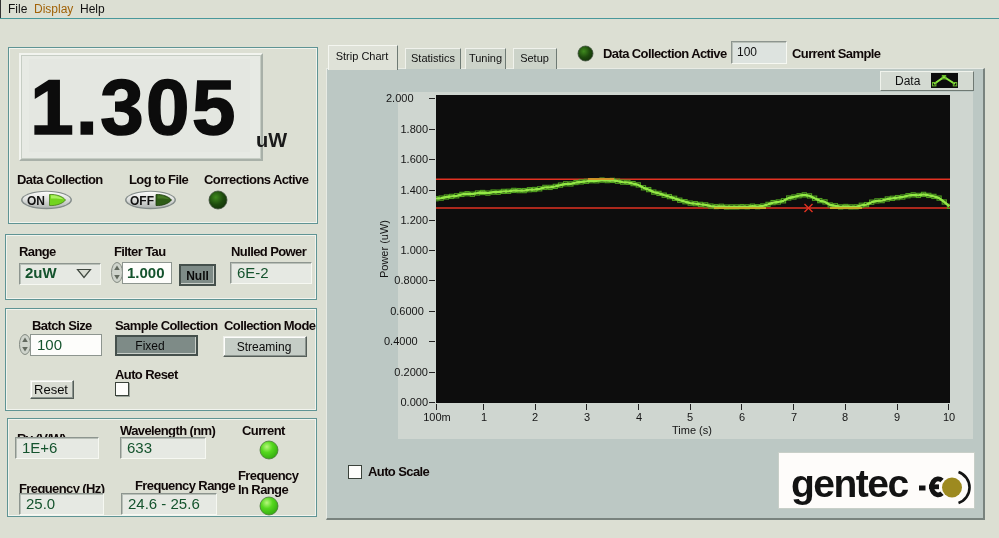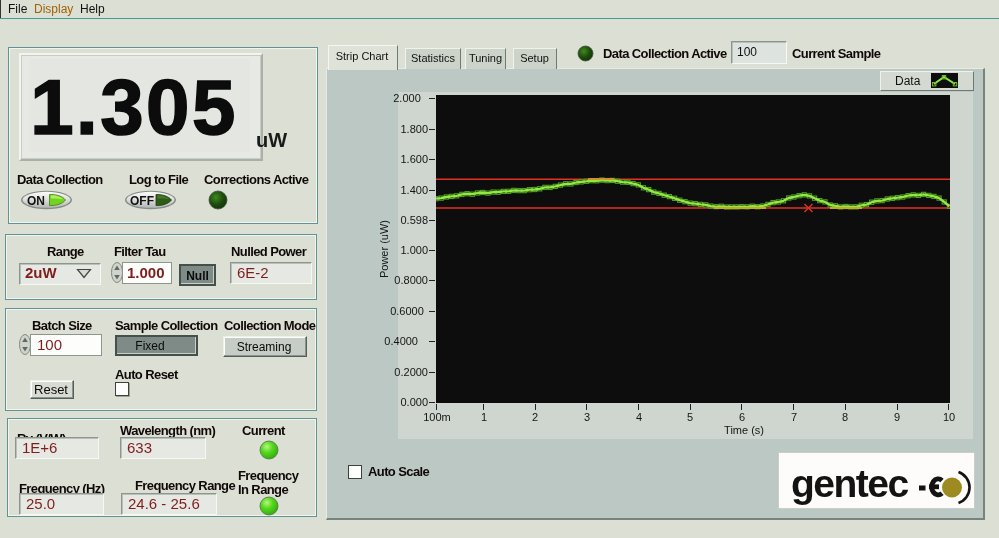--- a/index.html
+++ b/index.html
@@ -3,21 +3,21 @@
 <meta charset="utf-8">
 <style>
 html,body{margin:0;padding:0;}
 body{width:999px;height:538px;position:relative;overflow:hidden;
   font-family:"Liberation Sans",sans-serif;background:#dcdfd3;}
 .abs{position:absolute;}
 .lbl{position:absolute;font-weight:bold;font-size:13px;letter-spacing:-0.6px;color:#100808;white-space:nowrap;}
 .panel{position:absolute;border:1px solid #5f9494;box-shadow:1px 1px 0 #f2f4ee inset, -1px -1px 0 #f2f4ee inset;}
 .sunken{background:#e6e9e3;border-top:1px solid #8d958f;border-left:1px solid #8d958f;border-bottom:1px solid #f6f8f2;border-right:1px solid #f6f8f2;box-shadow:1px 1px 0 #b9c0b8 inset;}
 .white{background:#fdfdfb;}
-.val{font-size:15px;color:#7f1d1d;position:absolute;white-space:nowrap;}
+.val{font-size:15px;color:#14532d;position:absolute;white-space:nowrap;}
 .btn3d{position:absolute;border-top:1px solid #eef0ea;border-left:1px solid #eef0ea;border-bottom:1px solid #555e59;border-right:1px solid #555e59;box-shadow:-1px -1px 0 #8b948e inset,1px 1px 0 #fdfdfb inset;}
 .tick{position:absolute;font-size:11px;color:#151515;white-space:nowrap;}
 </style>
 </head>
 <body>
 
 <div class="abs" style="left:0;top:0;width:999px;height:18px;background:#dcdfd3;border-left:1px solid #333;"></div>
 <div class="abs" style="left:0;top:18px;width:999px;height:1px;background:#49989b;"></div>
 <div class="abs" style="left:8px;top:2px;font-size:12px;color:#111;">File</div>
 <div class="abs" style="left:34px;top:2px;font-size:12px;color:#a16207;">Display</div>
@@ -60,21 +60,21 @@
       <radialGradient id="leddark" cx="0.38" cy="0.35" r="0.75">
 <stop offset="0" stop-color="#3f8a1e"></stop>
         <stop offset="0.55" stop-color="#1d4a0d"></stop>
         <stop offset="1" stop-color="#123008"></stop>
 </radialGradient>
     </defs>
 <circle cx="10" cy="10" r="9" fill="url(#leddark)" stroke="#41503f" stroke-width="0.8"></circle>
 </svg>
 
 <div class="panel" style="left:5px;top:234px;width:310px;height:64px;"></div>
-<div class="lbl" style="left:19px;top:244px;margin-left:28px;">Range</div>
+<div class="lbl" style="left:19px;top:244px;">Range</div>
 <div class="lbl" style="left:114px;top:244px;">Filter Tau</div>
 <div class="lbl" style="left:231px;top:244px;">Nulled Power</div>
 
 <div class="sunken abs" style="left:19px;top:263px;width:80px;height:20px;"></div>
 <div class="val" style="left:25px;top:264px;font-weight:bold;">2uW</div>
 <svg class="abs" style="left:76px;top:268px;" width="16" height="11">
     <path d="M1.5 1.5 L14.5 1.5 L8 9.5 Z" fill="#d7dbd1" stroke="#3f473f" stroke-width="1.2"></path>
   </svg>
 
 <svg class="abs" style="left:111px;top:262px;" width="12" height="21" viewBox="0 0 12 21">
@@ -301,39 +301,39 @@
 <div class="abs" style="left:741px;top:404px;width:1px;height:6px;background:#222;"></div>
 <div class="tick" style="left:722px;top:411px;width:40px;text-align:center;">6</div>
 <div class="abs" style="left:793px;top:404px;width:1px;height:6px;background:#222;"></div>
 <div class="tick" style="left:774px;top:411px;width:40px;text-align:center;">7</div>
 <div class="abs" style="left:845px;top:404px;width:1px;height:6px;background:#222;"></div>
 <div class="tick" style="left:825px;top:411px;width:40px;text-align:center;">8</div>
 <div class="abs" style="left:897px;top:404px;width:1px;height:6px;background:#222;"></div>
 <div class="tick" style="left:877px;top:411px;width:40px;text-align:center;">9</div>
 <div class="abs" style="left:948px;top:404px;width:1px;height:6px;background:#222;"></div>
 <div class="tick" style="left:929px;top:411px;width:40px;text-align:center;">10</div>
-<div class="tick" style="left:684px;top:424px;width:80px;text-align:right;">Time (s)</div>
-
-<div class="tick" style="left:386px;top:92px;width:42px;text-align:center;">2.000</div>
+<div class="tick" style="left:652px;top:424px;width:80px;text-align:center;">Time (s)</div>
+
+<div class="tick" style="left:386px;top:92px;width:42px;text-align:left;">2.000</div>
 <div class="abs" style="left:429px;top:98px;width:6px;height:1px;background:#222;"></div>
 <div class="tick" style="left:386px;top:123px;width:42px;text-align:right;">1.800</div>
 <div class="abs" style="left:429px;top:129px;width:6px;height:1px;background:#222;"></div>
 <div class="tick" style="left:386px;top:153px;width:42px;text-align:right;">1.600</div>
 <div class="abs" style="left:429px;top:159px;width:6px;height:1px;background:#222;"></div>
 <div class="tick" style="left:386px;top:184px;width:42px;text-align:right;">1.400</div>
 <div class="abs" style="left:429px;top:190px;width:6px;height:1px;background:#222;"></div>
-<div class="tick" style="left:386px;top:214px;width:42px;text-align:right;">0.598</div>
+<div class="tick" style="left:386px;top:214px;width:42px;text-align:right;">1.200</div>
 <div class="abs" style="left:429px;top:220px;width:6px;height:1px;background:#222;"></div>
 <div class="tick" style="left:386px;top:244px;width:42px;text-align:right;">1.000</div>
 <div class="abs" style="left:429px;top:250px;width:6px;height:1px;background:#222;"></div>
 <div class="tick" style="left:386px;top:274px;width:42px;text-align:right;">0.8000</div>
 <div class="abs" style="left:429px;top:280px;width:6px;height:1px;background:#222;"></div>
 <div class="tick" style="left:386px;top:305px;width:42px;text-align:center;">0.6000</div>
 <div class="abs" style="left:429px;top:311px;width:6px;height:1px;background:#222;"></div>
-<div class="tick" style="left:376px;top:335px;width:42px;text-align:right;">0.4000</div>
+<div class="tick" style="left:384px;top:335px;width:42px;">0.4000</div>
 <div class="abs" style="left:429px;top:341px;width:6px;height:1px;background:#222;"></div>
 <div class="tick" style="left:386px;top:366px;width:42px;text-align:right;">0.2000</div>
 <div class="abs" style="left:429px;top:372px;width:6px;height:1px;background:#222;"></div>
 <div class="tick" style="left:386px;top:396px;width:42px;text-align:right;">0.000</div>
 <div class="abs" style="left:429px;top:402px;width:6px;height:1px;background:#222;"></div>
 <div class="tick" style="left:349px;top:243px;width:70px;text-align:center;transform:rotate(-90deg);">Power (uW)</div>
 
 <div class="abs" style="left:348px;top:465px;width:12px;height:12px;background:#fdfdfb;border:1px solid #3a423a;"></div>
 <div class="lbl" style="left:368px;top:464px;">Auto Scale</div>
 

